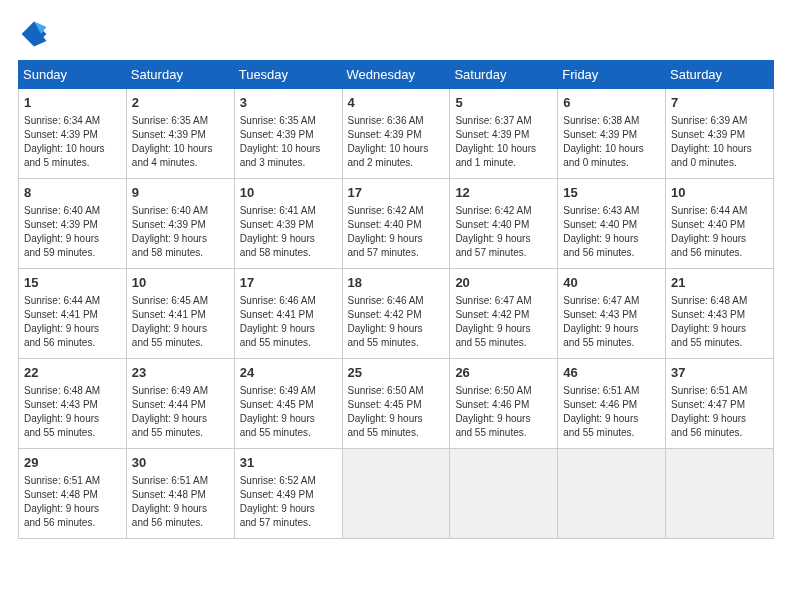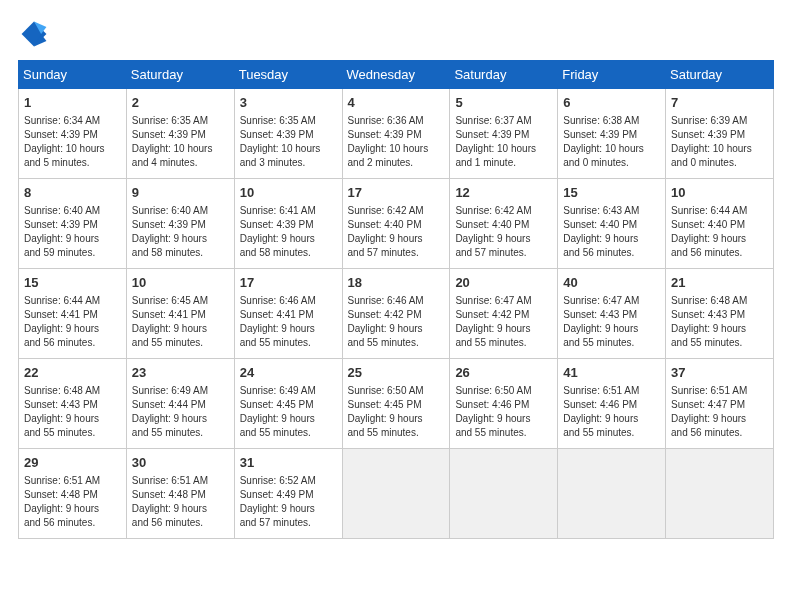--- a/index.html
+++ b/index.html
@@ -231,21 +231,21 @@
           </td>
           <td>
             <span class="day-num">25</span>
             <div class="day-info">Sunrise: 6:50 AM<br>Sunset: 4:45 PM<br>Daylight: 9 hours<br>and 55 minutes.</div>
           </td>
           <td>
             <span class="day-num">26</span>
             <div class="day-info">Sunrise: 6:50 AM<br>Sunset: 4:46 PM<br>Daylight: 9 hours<br>and 55 minutes.</div>
           </td>
           <td>
-            <span class="day-num">41</span>
+            <span class="day-num">46</span>
             <div class="day-info">Sunrise: 6:51 AM<br>Sunset: 4:46 PM<br>Daylight: 9 hours<br>and 55 minutes.</div>
           </td>
           <td>
             <span class="day-num">37</span>
             <div class="day-info">Sunrise: 6:51 AM<br>Sunset: 4:47 PM<br>Daylight: 9 hours<br>and 56 minutes.</div>
           </td>
         </tr>
         <tr>
           <td>
             <span class="day-num">29</span>

